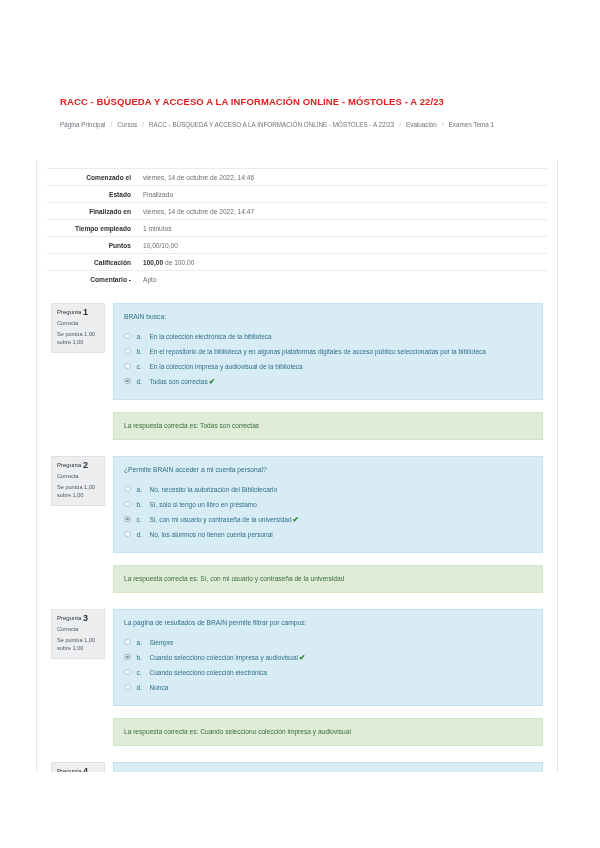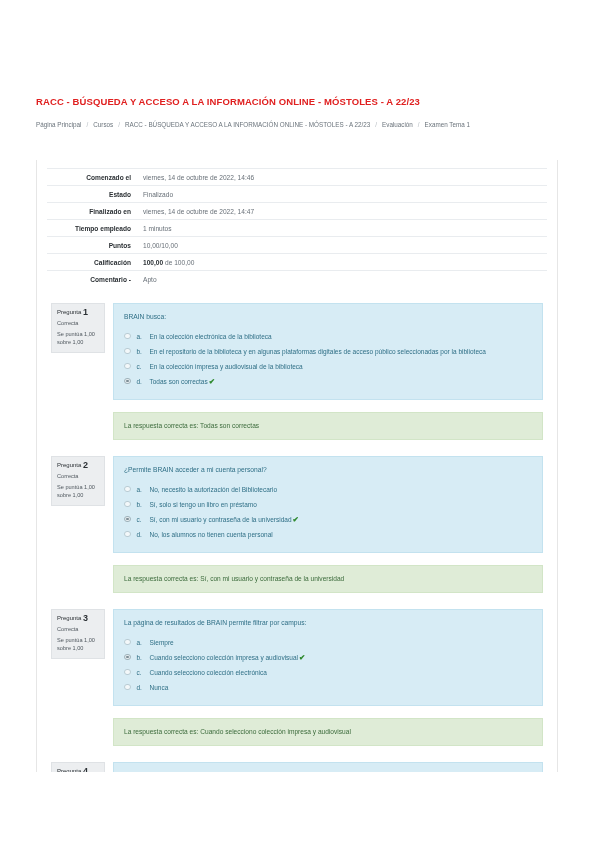--- a/index.html
+++ b/index.html
@@ -10,21 +10,21 @@
   body {
     width: 600px;
     height: 848px;
     font-family: "Liberation Sans", sans-serif;
     color: #3b4045;
     overflow: hidden;
     position: relative;
   }
 
   .page-header {
-    padding: 96px 0 0 36px;
+    padding: 96px 0 0 60px;
   }
   .course-title {
     font-size: 9.5px;
     font-weight: bold;
     color: #e02020;
     letter-spacing: 0.1px;
     line-height: 12px;
     margin: 0;
     white-space: nowrap;
   }

